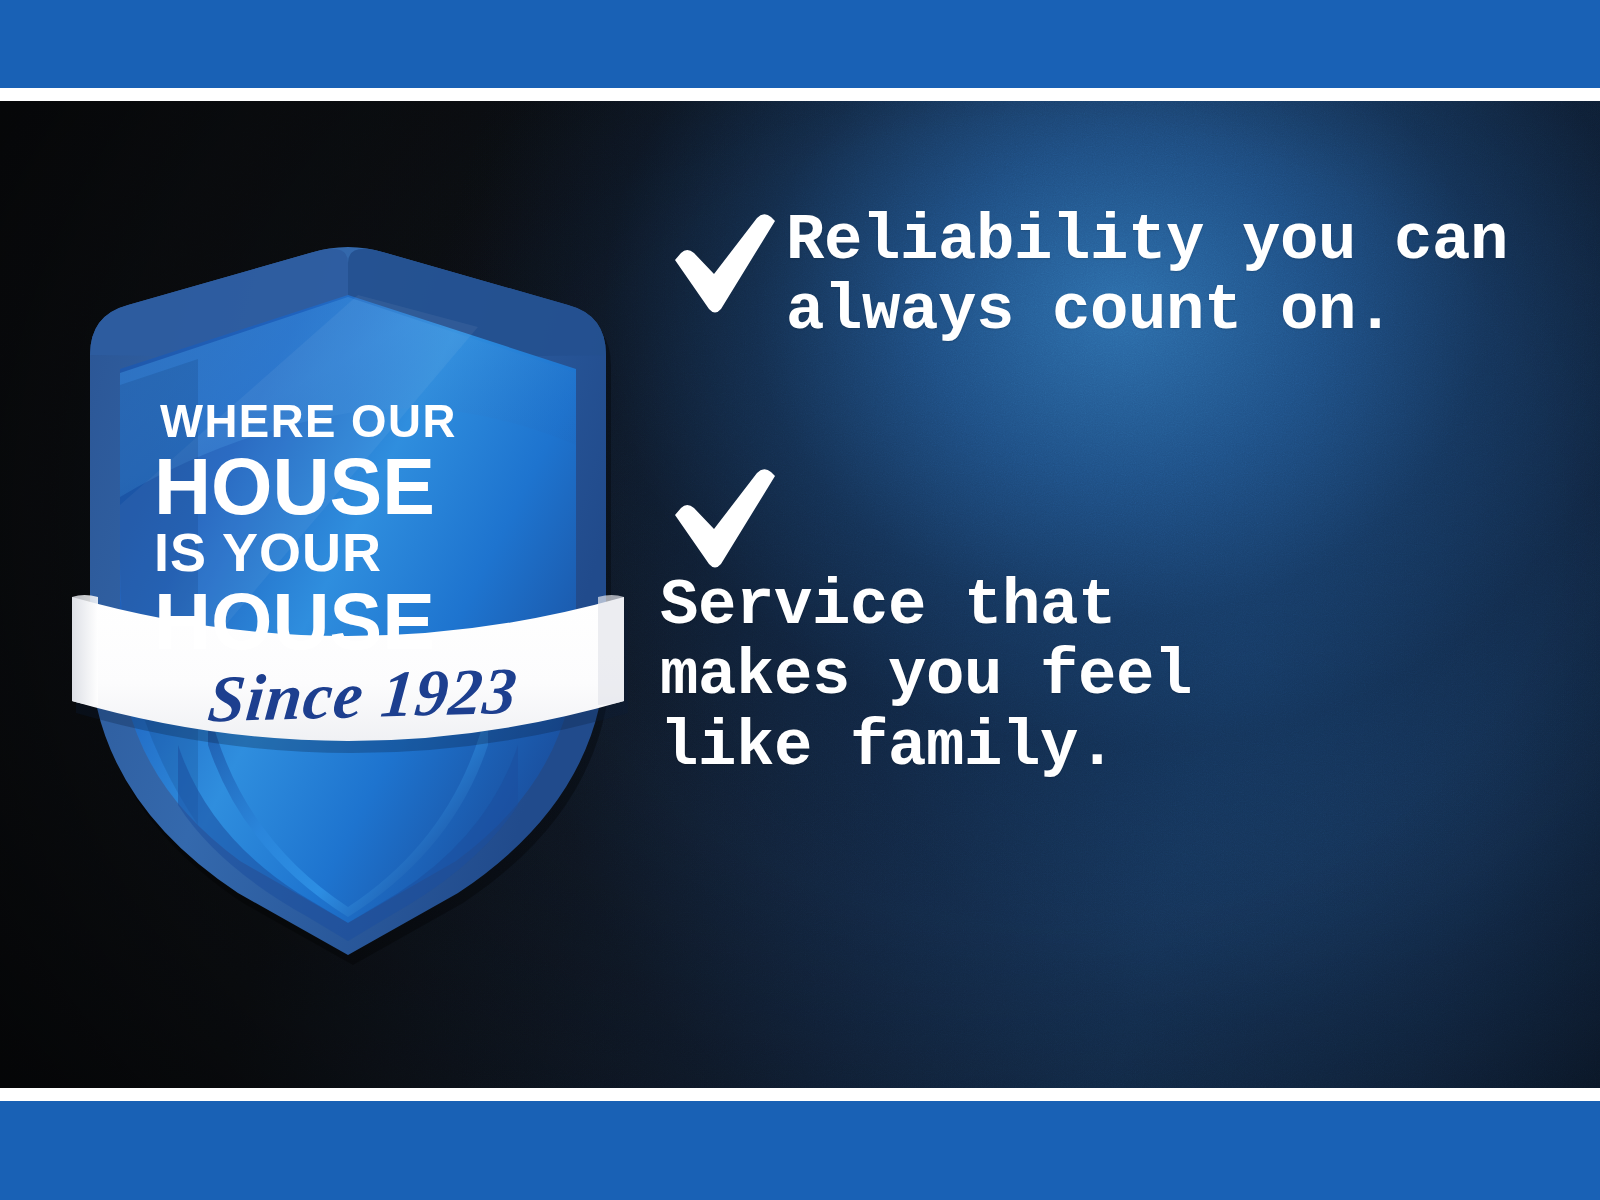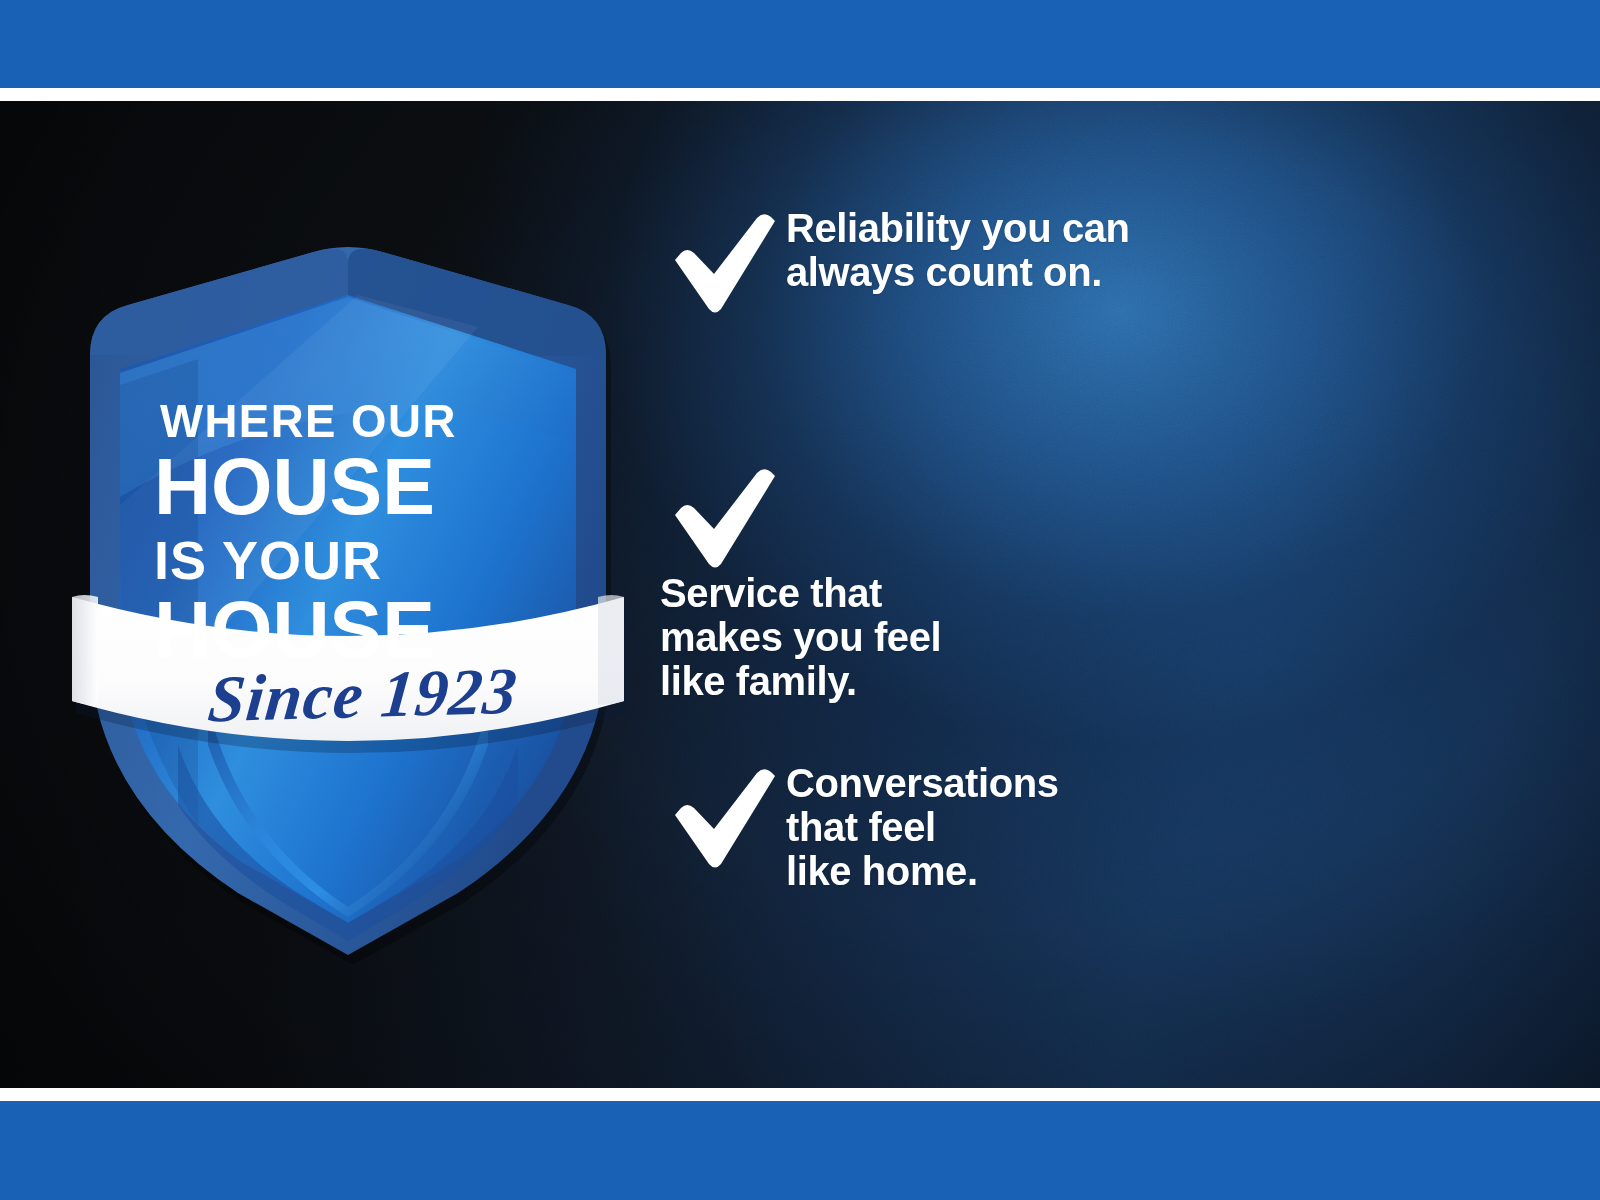--- a/index.html
+++ b/index.html
@@ -121,21 +121,20 @@
     margin-top:4px;
     transform:scaleX(1.0);
   }
   .l-isyour {
     font-family:"Liberation Sans", sans-serif;
     font-weight:700;
     font-size:54px;
     letter-spacing:1px;
     color:#ffffff;
     line-height:1.0;
-    margin-top:8px;
   }
   .l-house2 {
     font-family:"Liberation Sans", sans-serif;
     font-weight:700;
     font-size:79px;
     letter-spacing:0px;
     color:#ffffff;
     line-height:0.98;
     margin-top:4px;
   }
@@ -176,23 +175,23 @@
   .check {
     flex:0 0 auto;
     width:126px;
     padding-top:6px;
     display:flex;
     justify-content:center;
   }
   .check svg { display:block; }
 
   .btext {
-    font-family:Liberation Sans, sans-serif;
-    font-weight:700;
-    font-size:40px;
+    font-family:Liberation Mono, monospace;
+    font-weight:700;
+    font-size:64px;
     line-height:1.10;
     color:#ffffff;
     letter-spacing:-0.4px;
     white-space:pre-line;
     text-shadow:0 1px 2px rgba(0,0,0,0.16);
   }
 </style>
 </head>
 <body>
 
@@ -360,29 +359,19 @@
       <div class="check">
         <svg width="112" height="104" viewBox="0 0 112 104" xmlns="http://www.w3.org/2000/svg">
           <path d="M 8 48 L 14 41 Q 20 35 27 41 L 47 62 L 90 6 Q 97 -1 104 5 L 108 9 L 54 97 Q 48 104 42 97 Z" fill="#ffffff"></path>
         </svg>
       </div>
       <div class="btext">Service that
 makes you feel
 like family.</div>
     </div>
 
-    <div class="bullet b3">
-      <div class="check">
-        <svg width="112" height="104" viewBox="0 0 112 104" xmlns="http://www.w3.org/2000/svg">
-          <path d="M 8 48 L 14 41 Q 20 35 27 41 L 47 62 L 90 6 Q 97 -1 104 5 L 108 9 L 54 97 Q 48 104 42 97 Z" fill="#ffffff"></path>
-        </svg>
-      </div>
-      <div class="btext">Conversations
-that feel
-like home.</div>
-    </div>
 
   </div>
 
   <div class="bar-bot-gap"></div>
   <div class="bar-bot"></div>
 
 </div>
 
 </body></html>

